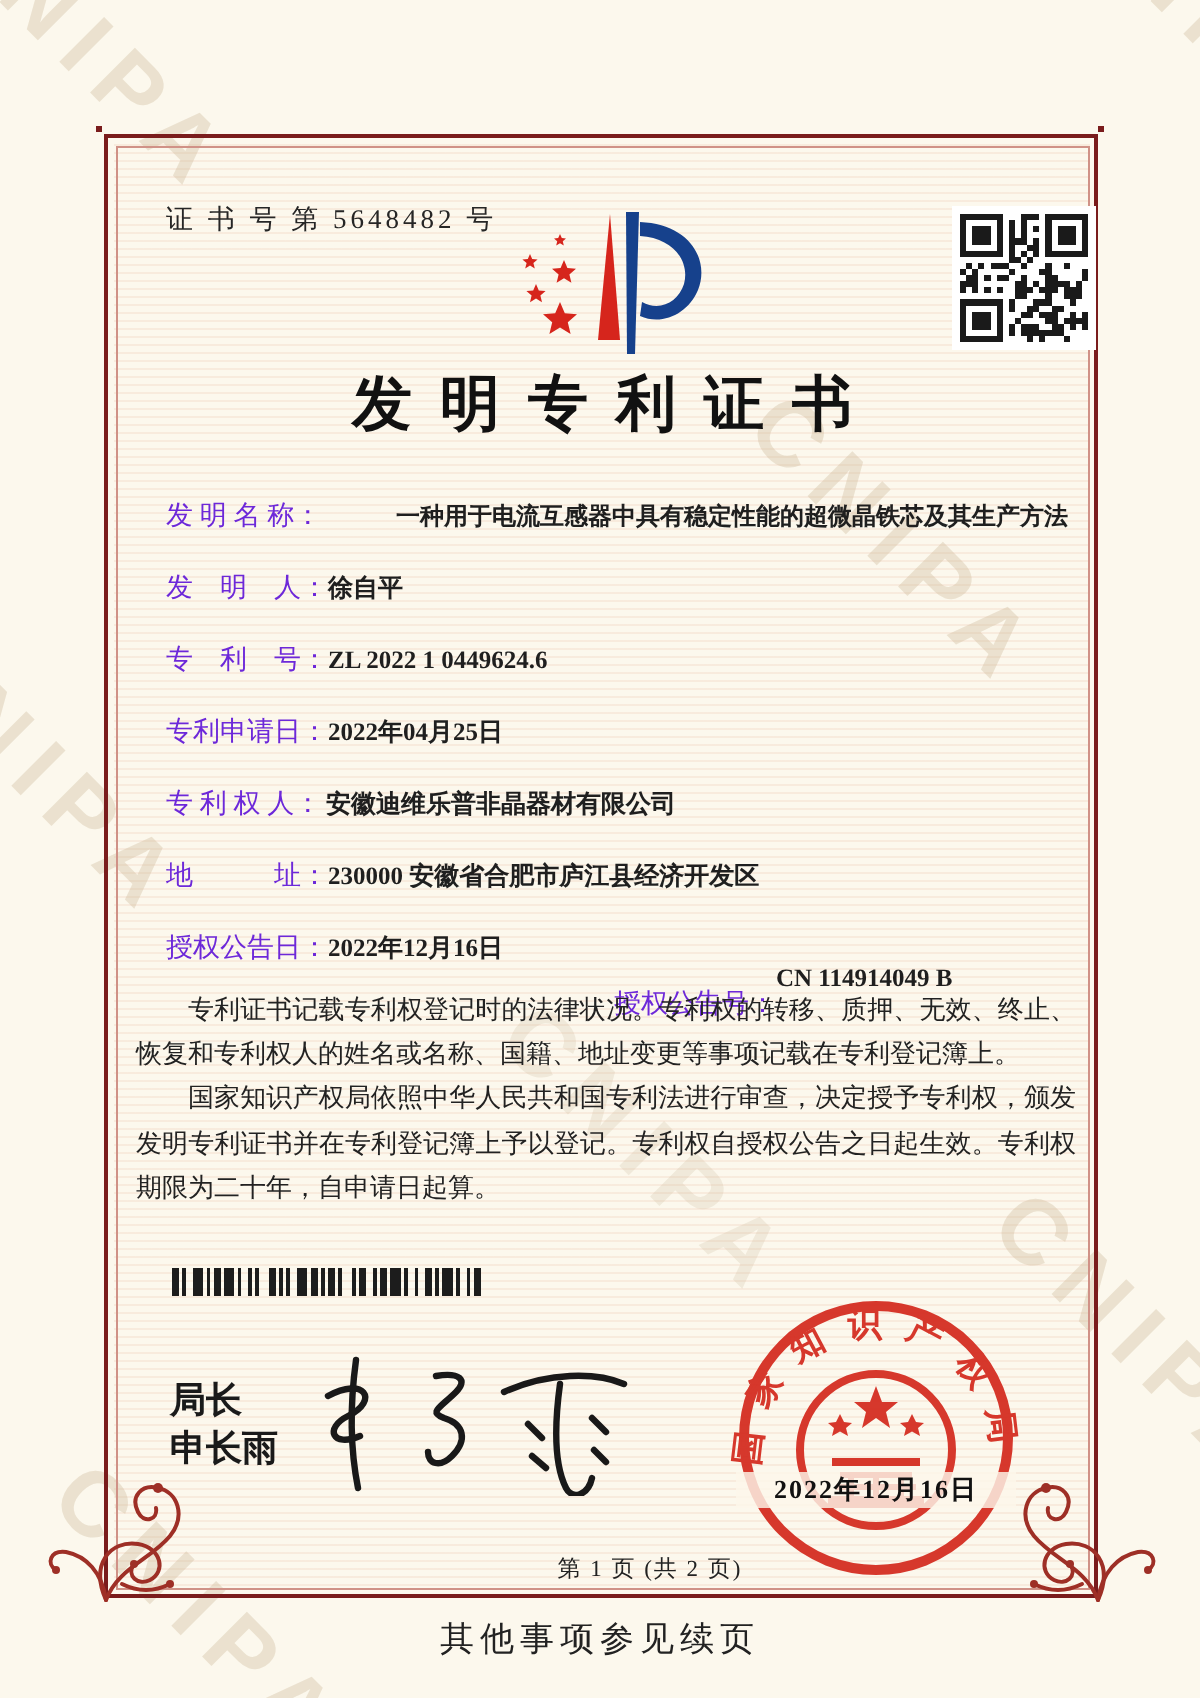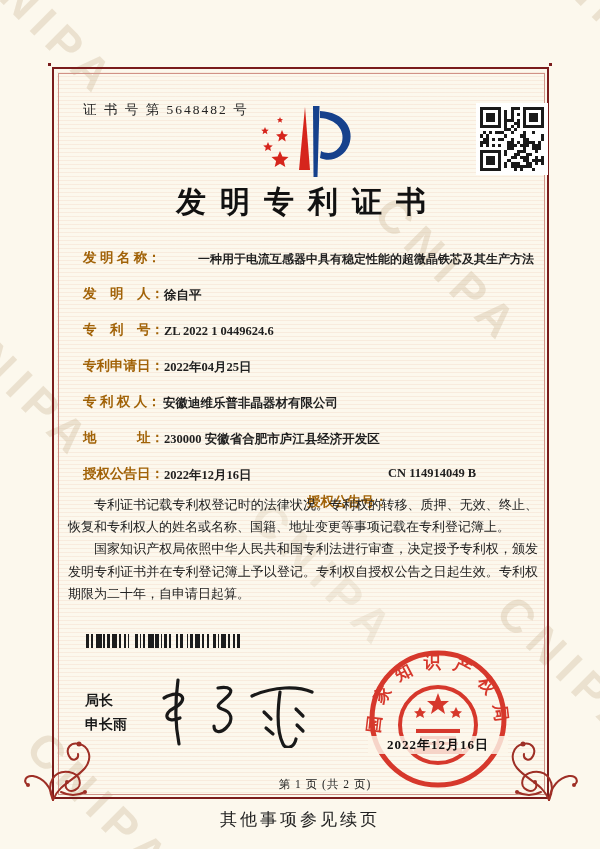--- a/index.html
+++ b/index.html
@@ -47,30 +47,30 @@
   .cert-no{position:absolute; left:83px; top:101px; font-size:13.5px; letter-spacing:2px; color:#262626;}
   .logo{position:absolute; left:233px; top:100px;}
   .qr{position:absolute; left:476px; top:103px; width:72px; height:72px; background:#ffffff;}
   .title{
     position:absolute; left:52px; top:182px; width:498px;
     text-align:center; font-size:30px; font-weight:bold;
     letter-spacing:14px; text-indent:14px; color:#111;
   }
   .fields{position:absolute; left:83px; top:249px; width:462px;}
   .frow{position:relative; height:22px; margin-bottom:14px; white-space:nowrap;}
-  .flabel{display:inline-block; min-width:80px; font-size:13.5px; font-weight:700; color:#a16207; vertical-align:top;}
+  .flabel{display:inline-block; min-width:80px; font-size:13.5px; font-weight:400; color:#6d28d9; vertical-align:top;}
   .fvalue{font-size:12.5px; font-weight:600; color:#1f1f1f;}
   .fvalue-small{font-size:12px;margin-left:35px;}
   .flabel2{position:absolute; left:224px; top:0;margin-top:28px;}
-  .fvalue2{position:absolute; left:305px; top:1px;text-align:center;}
+  .fvalue2{position:absolute; left:305px; top:17px;text-align:center;}
   .paras{position:absolute; left:68px; top:494px; width:470px; font-size:13px; line-height:22.2px; color:#222;}
   .paras p{margin:0; text-indent:2em; text-align:justify;}
   .barcode{position:absolute; left:86px; top:634px;}
   .officer{position:absolute; left:85px; top:688px; font-family:"Liberation Sans","DejaVu Sans",sans-serif;
-           font-weight:bold; font-size:14px; line-height:24px; color:#1a1a1a;}
+           font-weight:bold; font-size:18px; line-height:24px; color:#1a1a1a;}
   .signature{position:absolute; left:148px; top:676px;}
   .seal{position:absolute; left:364px; top:645px;}
   .seal-date{
     position:absolute; left:368px; top:736px; width:140px; height:18px;
     background:rgba(252,246,234,0.82); text-align:center;
     font-size:13px; font-weight:bold; letter-spacing:1px; color:#111;
     line-height:18px;
   }
   .page-num{position:absolute; left:52px; top:777px; width:498px; text-align:center; font-size:11.5px; letter-spacing:1px; color:#222;margin-left:24px;}
   .cont-note{position:absolute; left:0; top:808px; width:600px; text-align:center; font-size:17px; letter-spacing:3px; color:#222;}

